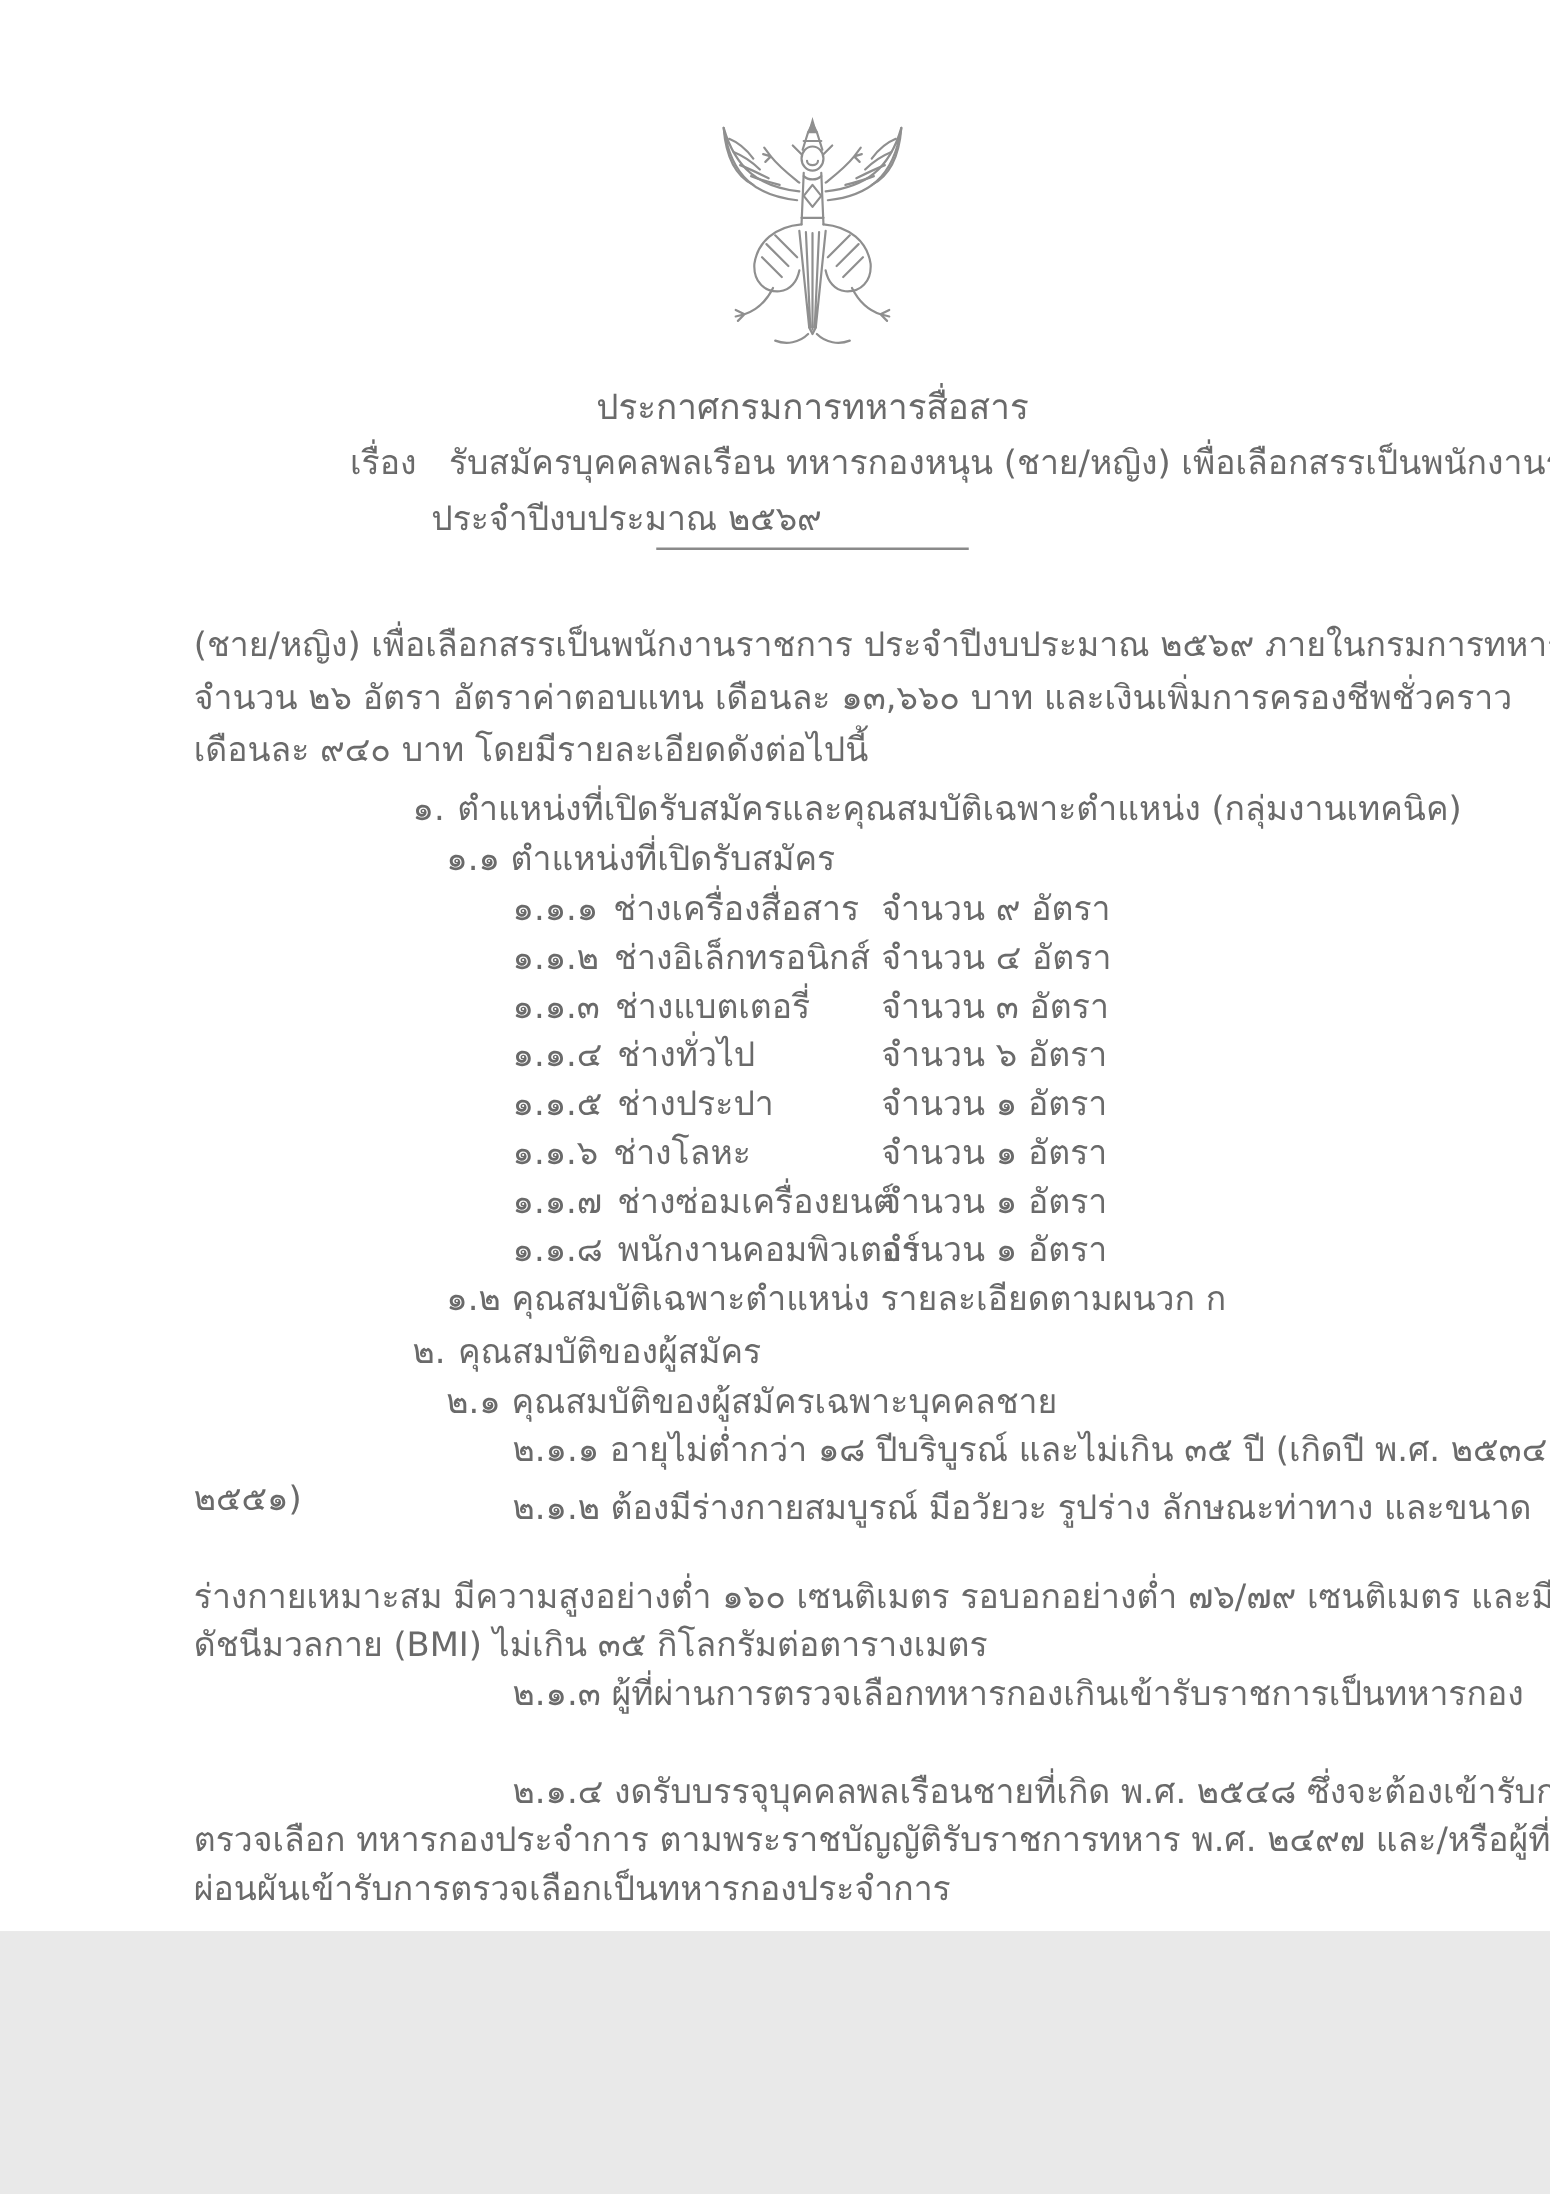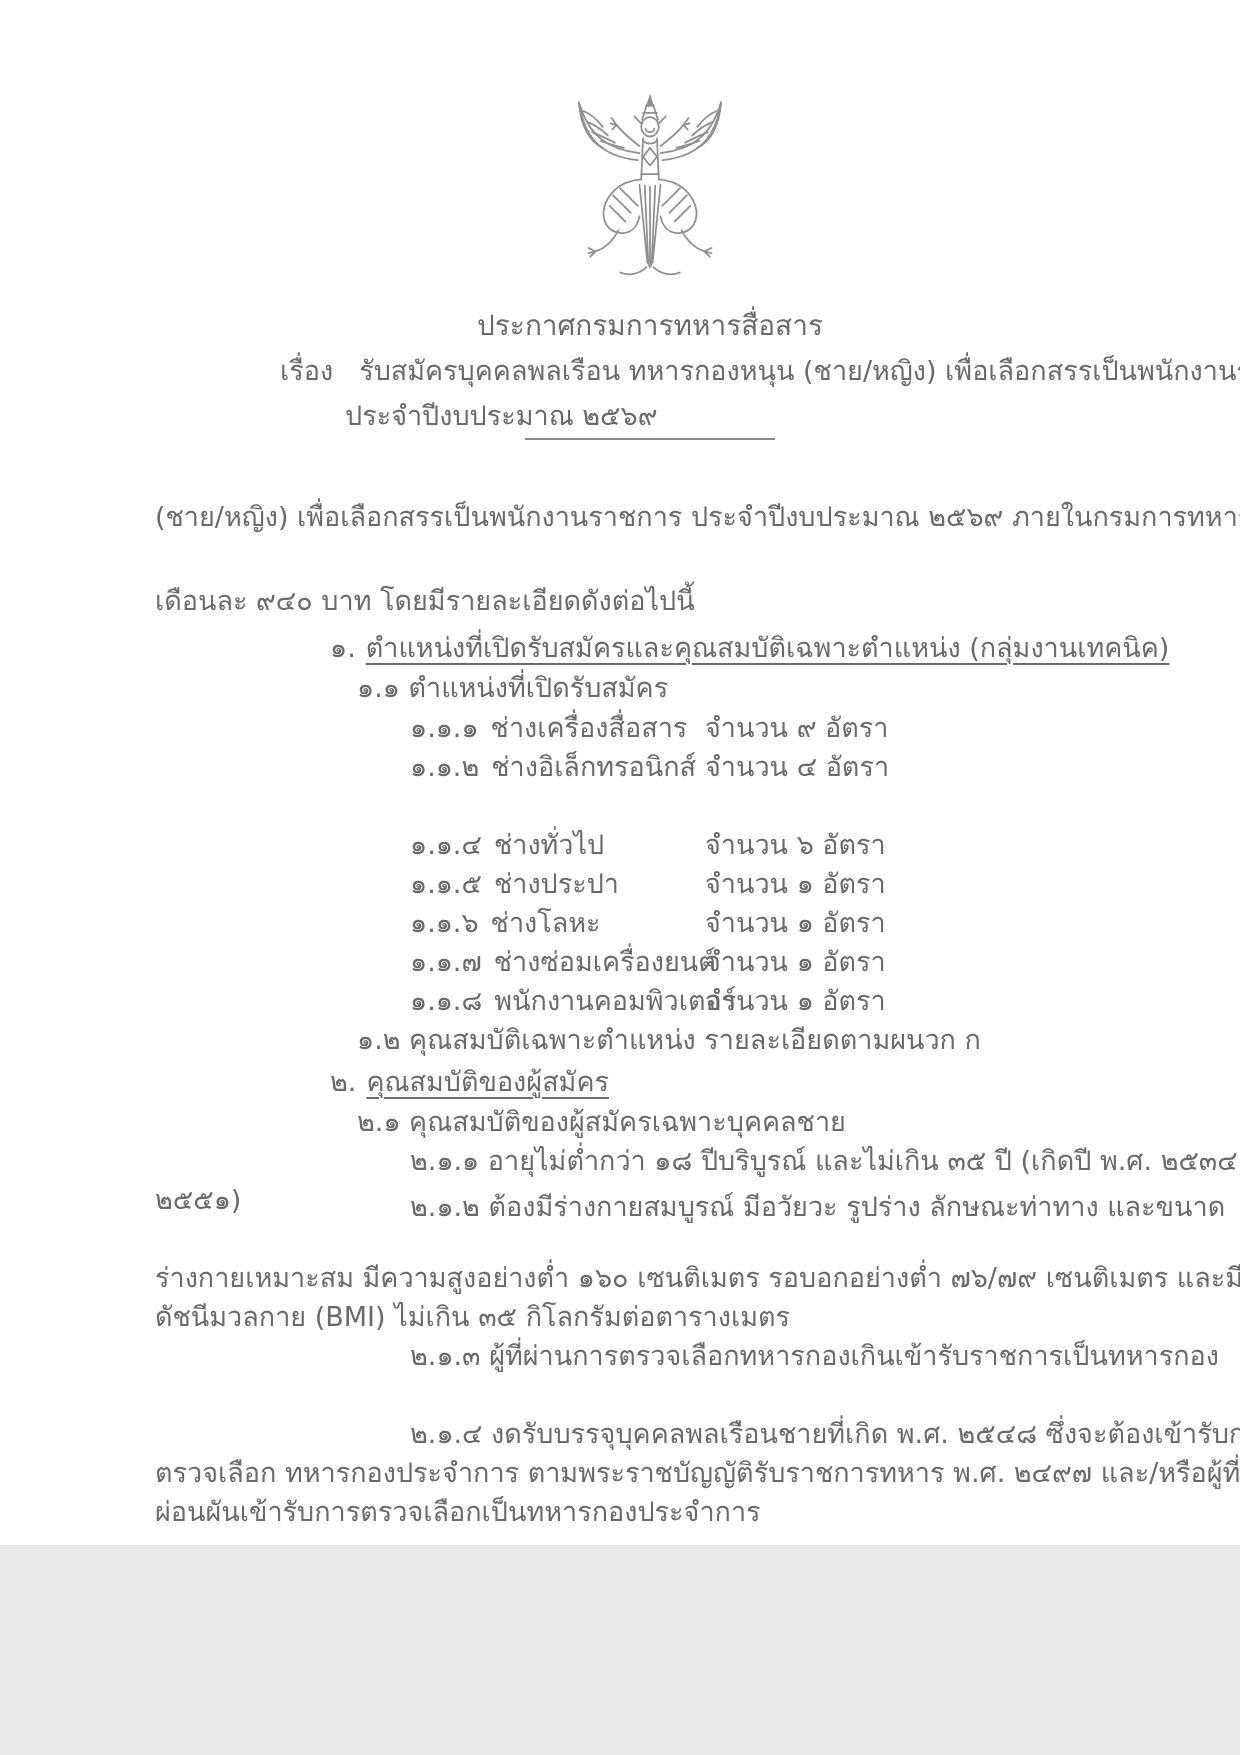--- a/index.html
+++ b/index.html
@@ -34,21 +34,20 @@
   .divider{
     position:absolute;left:525px;top:438px;width:250px;height:0;
     border-top:2.5px solid var(--rule);
   }
   .margin{left:155px;}
   .indent1{left:155px;text-indent:150px;}
   .sec{left:330px;}
   .sub{left:357px;}
   .item{left:410px;}
   .u{
-    text-decoration:underline;
     text-underline-offset:6px;
     text-decoration-thickness:1.6px;
   }
   .sec .sec-head{margin-left:10px;}
   .pos-row{left:410px;width:560px;}
   .pos-row .pos-title{margin-left:12px;}
   .pos-row .pos-count{position:absolute;left:295px;top:0;}
   .footer{left:986px;top:1645px;font-size:26px;}
   .footer .f-label{margin-left:12px;}
 </style>
@@ -103,32 +102,36 @@
   <div class="ln center-block title" style="top:306px">ประกาศกรมการทหารสื่อสาร</div>
 
   <div class="ln subject" style="top:351px">
     <span class="subj-label">เรื่อง</span><span class="subj-text">รับสมัครบุคคลพลเรือน ทหารกองหนุน (ชาย/หญิง) เพื่อเลือกสรรเป็นพนักงานราชการ</span>
   </div>
   <div class="ln subject2" style="top:396px">ประจำปีงบประมาณ ๒๕๖๙</div>
 
   <div class="divider"></div>
 
   <div class="ln margin" style="top:497px">(ชาย/หญิง) เพื่อเลือกสรรเป็นพนักงานราชการ ประจำปีงบประมาณ ๒๕๖๙ ภายในกรมการทหารสื่อสาร</div>
+  <div class="ln margin" style="top:539px">จำนวน ๒๖ อัตรา อัตราค่าตอบแทน เดือนละ ๑๓,๖๖๐ บาท และเงินเพิ่มการครองชีพชั่วคราว</div>
   <div class="ln margin" style="top:581px">เดือนละ ๙๔๐ บาท โดยมีรายละเอียดดังต่อไปนี้</div>
 
   <div class="ln sec" style="top:628px">
     <span class="sec-no">๑.</span><span class="sec-head u">ตำแหน่งที่เปิดรับสมัครและคุณสมบัติเฉพาะตำแหน่ง (กลุ่มงานเทคนิค)</span>
   </div>
   <div class="ln sub" style="top:668px">๑.๑ ตำแหน่งที่เปิดรับสมัคร</div>
 
   <div class="ln pos-row" style="top:708px">
     <span class="pos-no">๑.๑.๑</span><span class="pos-title">ช่างเครื่องสื่อสาร</span><span class="pos-count">จำนวน ๙ อัตรา</span>
   </div>
   <div class="ln pos-row" style="top:747px">
     <span class="pos-no">๑.๑.๒</span><span class="pos-title">ช่างอิเล็กทรอนิกส์</span><span class="pos-count">จำนวน ๔ อัตรา</span>
+  </div>
+  <div class="ln pos-row" style="top:786px">
+    <span class="pos-no">๑.๑.๓</span><span class="pos-title">ช่างแบตเตอรี่</span><span class="pos-count">จำนวน ๓ อัตรา</span>
   </div>
   <div class="ln pos-row" style="top:825px">
     <span class="pos-no">๑.๑.๔</span><span class="pos-title">ช่างทั่วไป</span><span class="pos-count">จำนวน ๖ อัตรา</span>
   </div>
   <div class="ln pos-row" style="top:864px">
     <span class="pos-no">๑.๑.๕</span><span class="pos-title">ช่างประปา</span><span class="pos-count">จำนวน ๑ อัตรา</span>
   </div>
   <div class="ln pos-row" style="top:903px">
     <span class="pos-no">๑.๑.๖</span><span class="pos-title">ช่างโลหะ</span><span class="pos-count">จำนวน ๑ อัตรา</span>
   </div>

